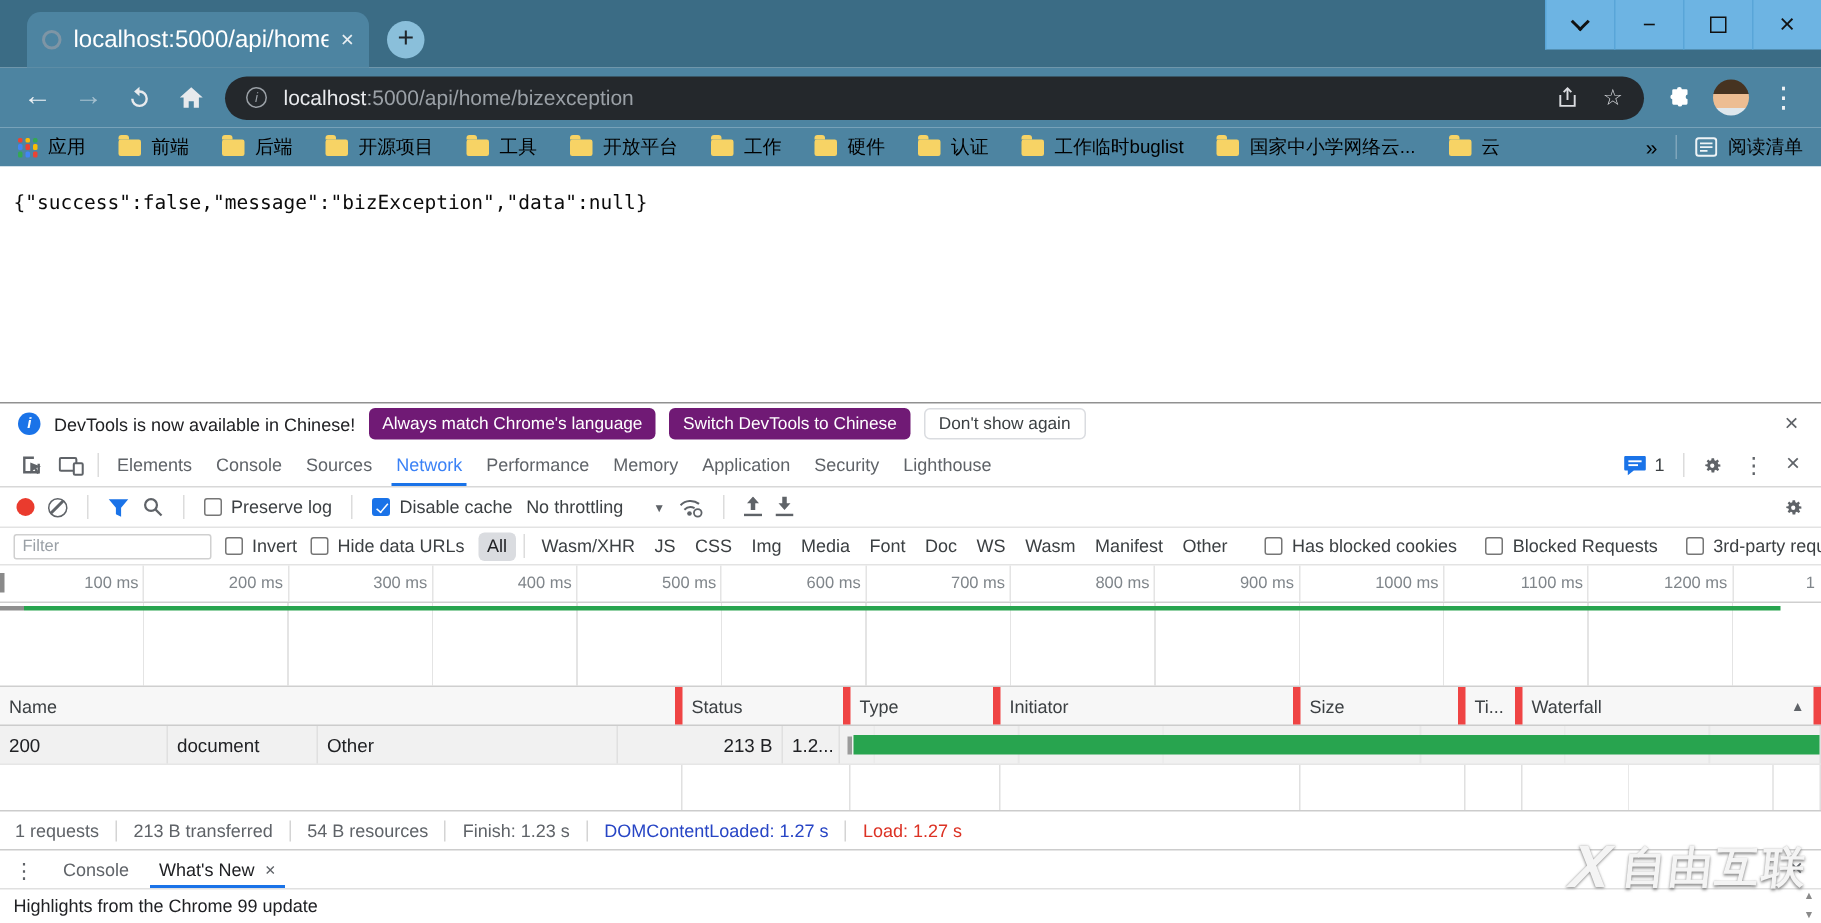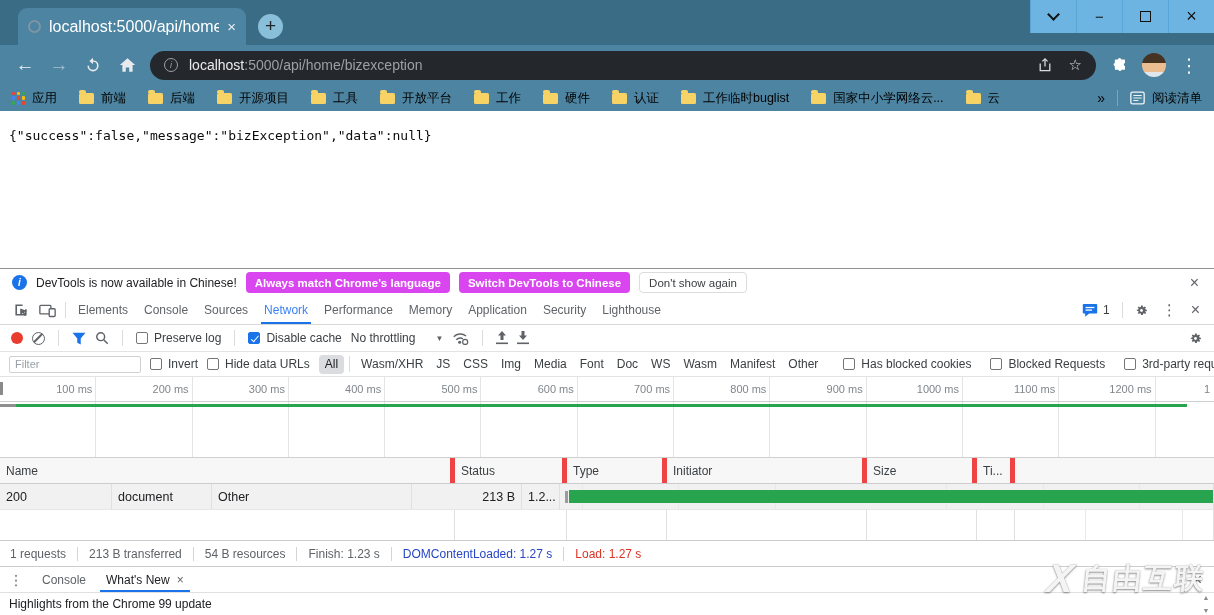--- a/index.html
+++ b/index.html
@@ -47,21 +47,21 @@
 .json-text { font-family: "DejaVu Sans Mono", monospace; font-size: 13px; color: #0b0b0b; }
 
 
 .devtools { height: 347px; font-size: 12px; color: #3c4043; position: relative; }
 .vdiv { width: 1px; height: 16px; background: #dcdcdc; margin: 0 4px; flex: none; }
 svg { display: block; }
 
 
 .notif { height: 28px; display: flex; align-items: center; gap: 9px; padding: 0 12px; border-top: 1px solid #919191; color: #202124; font-size: 12px; }
 .info-badge { width: 15px; height: 15px; border-radius: 50%; background: #1a73e8; color: #fff; font-size: 10px; font-weight: bold; display: flex; align-items: center; justify-content: center; font-style: italic; flex: none; }
-.nbtn { height: 21px; padding: 0 9px; border-radius: 4px; background: #d946ef; color: #fff; font-size: 11.5px; font-weight: bold; display: flex; align-items: center; border: none; }
+.nbtn { height: 21px; padding: 0 9px; border-radius: 4px; background: #701a75; color: #fff; font-size: 11.5px; font-weight: normal; display: flex; align-items: center; border: none; }
 .nbtn.ghost { background: #fff; color: #3c4043; border: 1px solid #dadce0; font-weight: normal; }
 .notif-close { margin-left: auto; color: #5f6368; font-size: 16px; padding: 0 3px; }
 
 
 .dt-tabs { height: 29px; display: flex; align-items: center; border-bottom: 1px solid #d8d8d8; padding: 0 8px; color: #5f6368; }
 .dt-icbtn { padding: 0 5px; display: flex; align-items: center; }
 .dt-tab { padding: 0 8px; height: 100%; display: flex; align-items: center; position: relative; white-space: nowrap; }
 .dt-tab.sel { color: #3b82f6; }
 .dt-tab.sel::after { content: ""; position: absolute; left: 5px; right: 5px; bottom: 0; height: 2.5px; background: #1a73e8; }
 .dt-right { margin-left: auto; display: flex; align-items: center; gap: 2px; }
@@ -460,20 +460,24 @@
       <span class="ov-green" style="background:#28a44f"></span>
     </div>
 
     <div class="thead">
       <span class="cell c-name">Name</span>
       <span class="cell c-status">Status</span>
       <span class="cell c-type">Type</span>
       <span class="cell c-init">Initiator</span>
       <span class="cell c-size">Size</span>
       <span class="cell c-time">Ti...</span>
+      <span class="cell c-wf">
+          <span>Waterfall</span>
+          <span class="sort-arrow">▲</span>
+        </span>
     </div>
 
     <div class="trow">
       <span class="cell c-status">200</span>
       <span class="cell c-type">document</span>
       <span class="cell c-init">Other</span>
       <span class="cell c-size">213 B</span>
       <span class="cell c-time">1.2...</span>
       <span class="cell c-wf wf-cell">
         <span class="wf-tick"></span>

